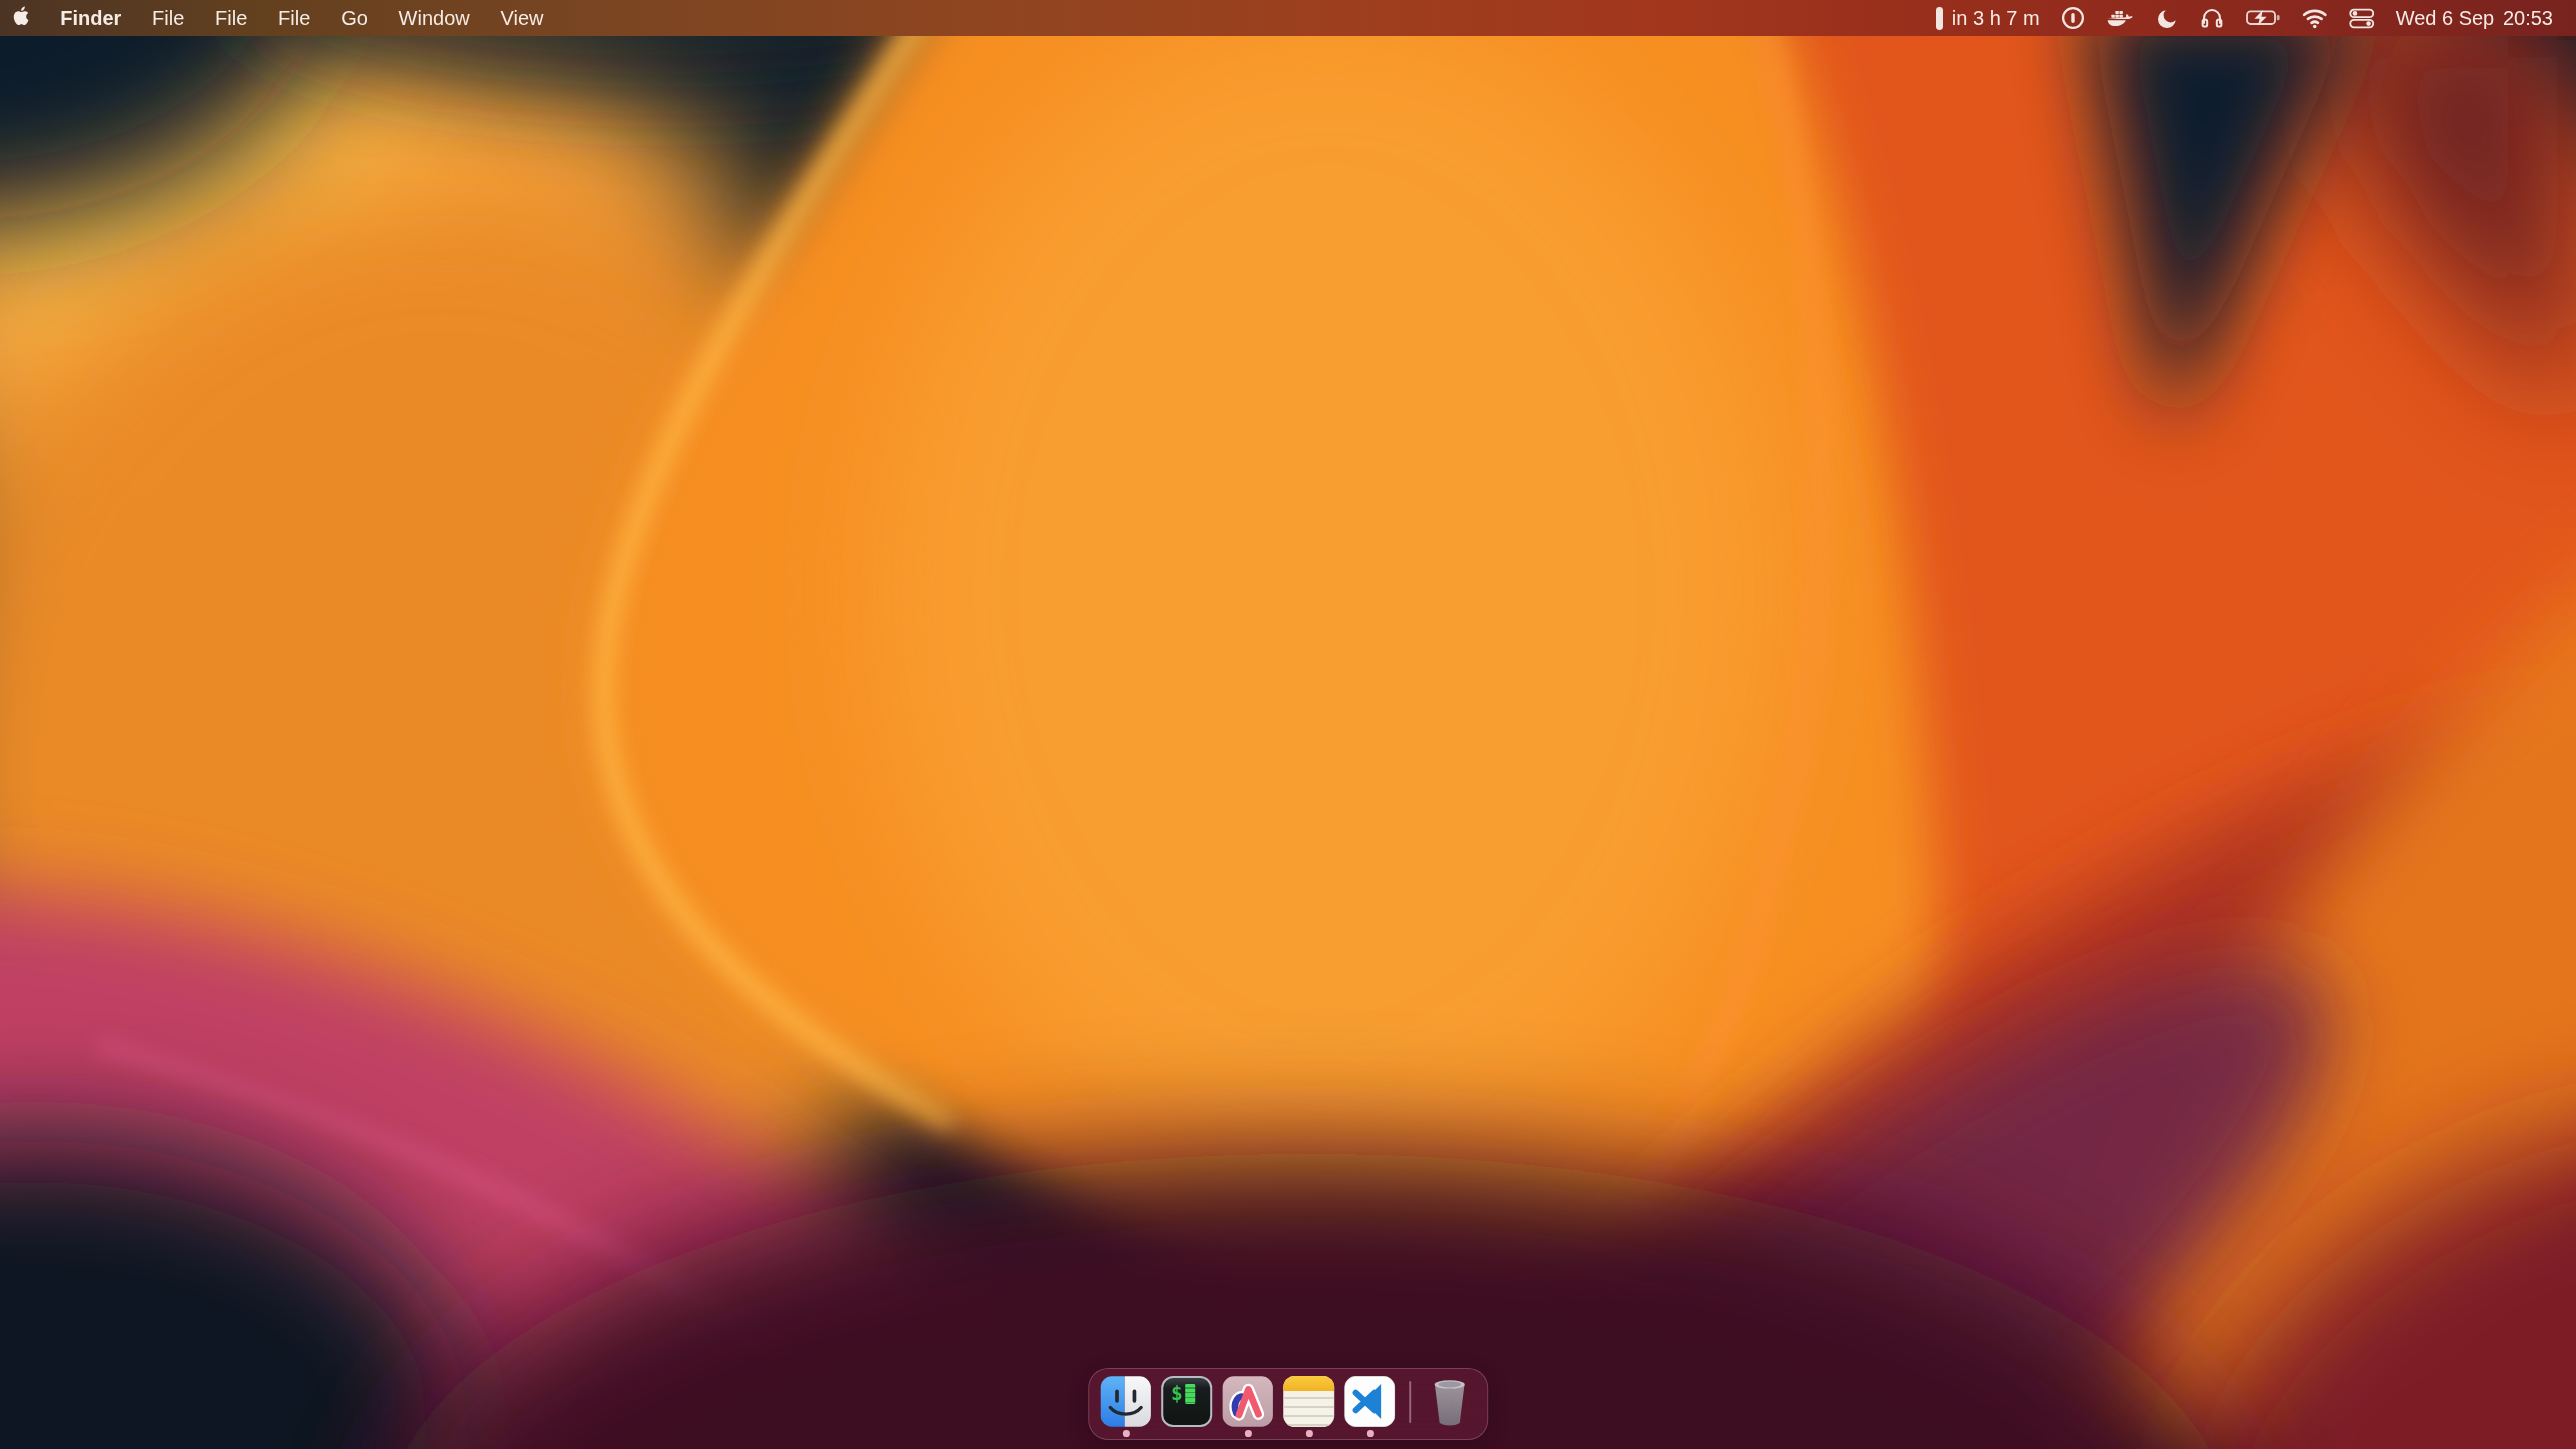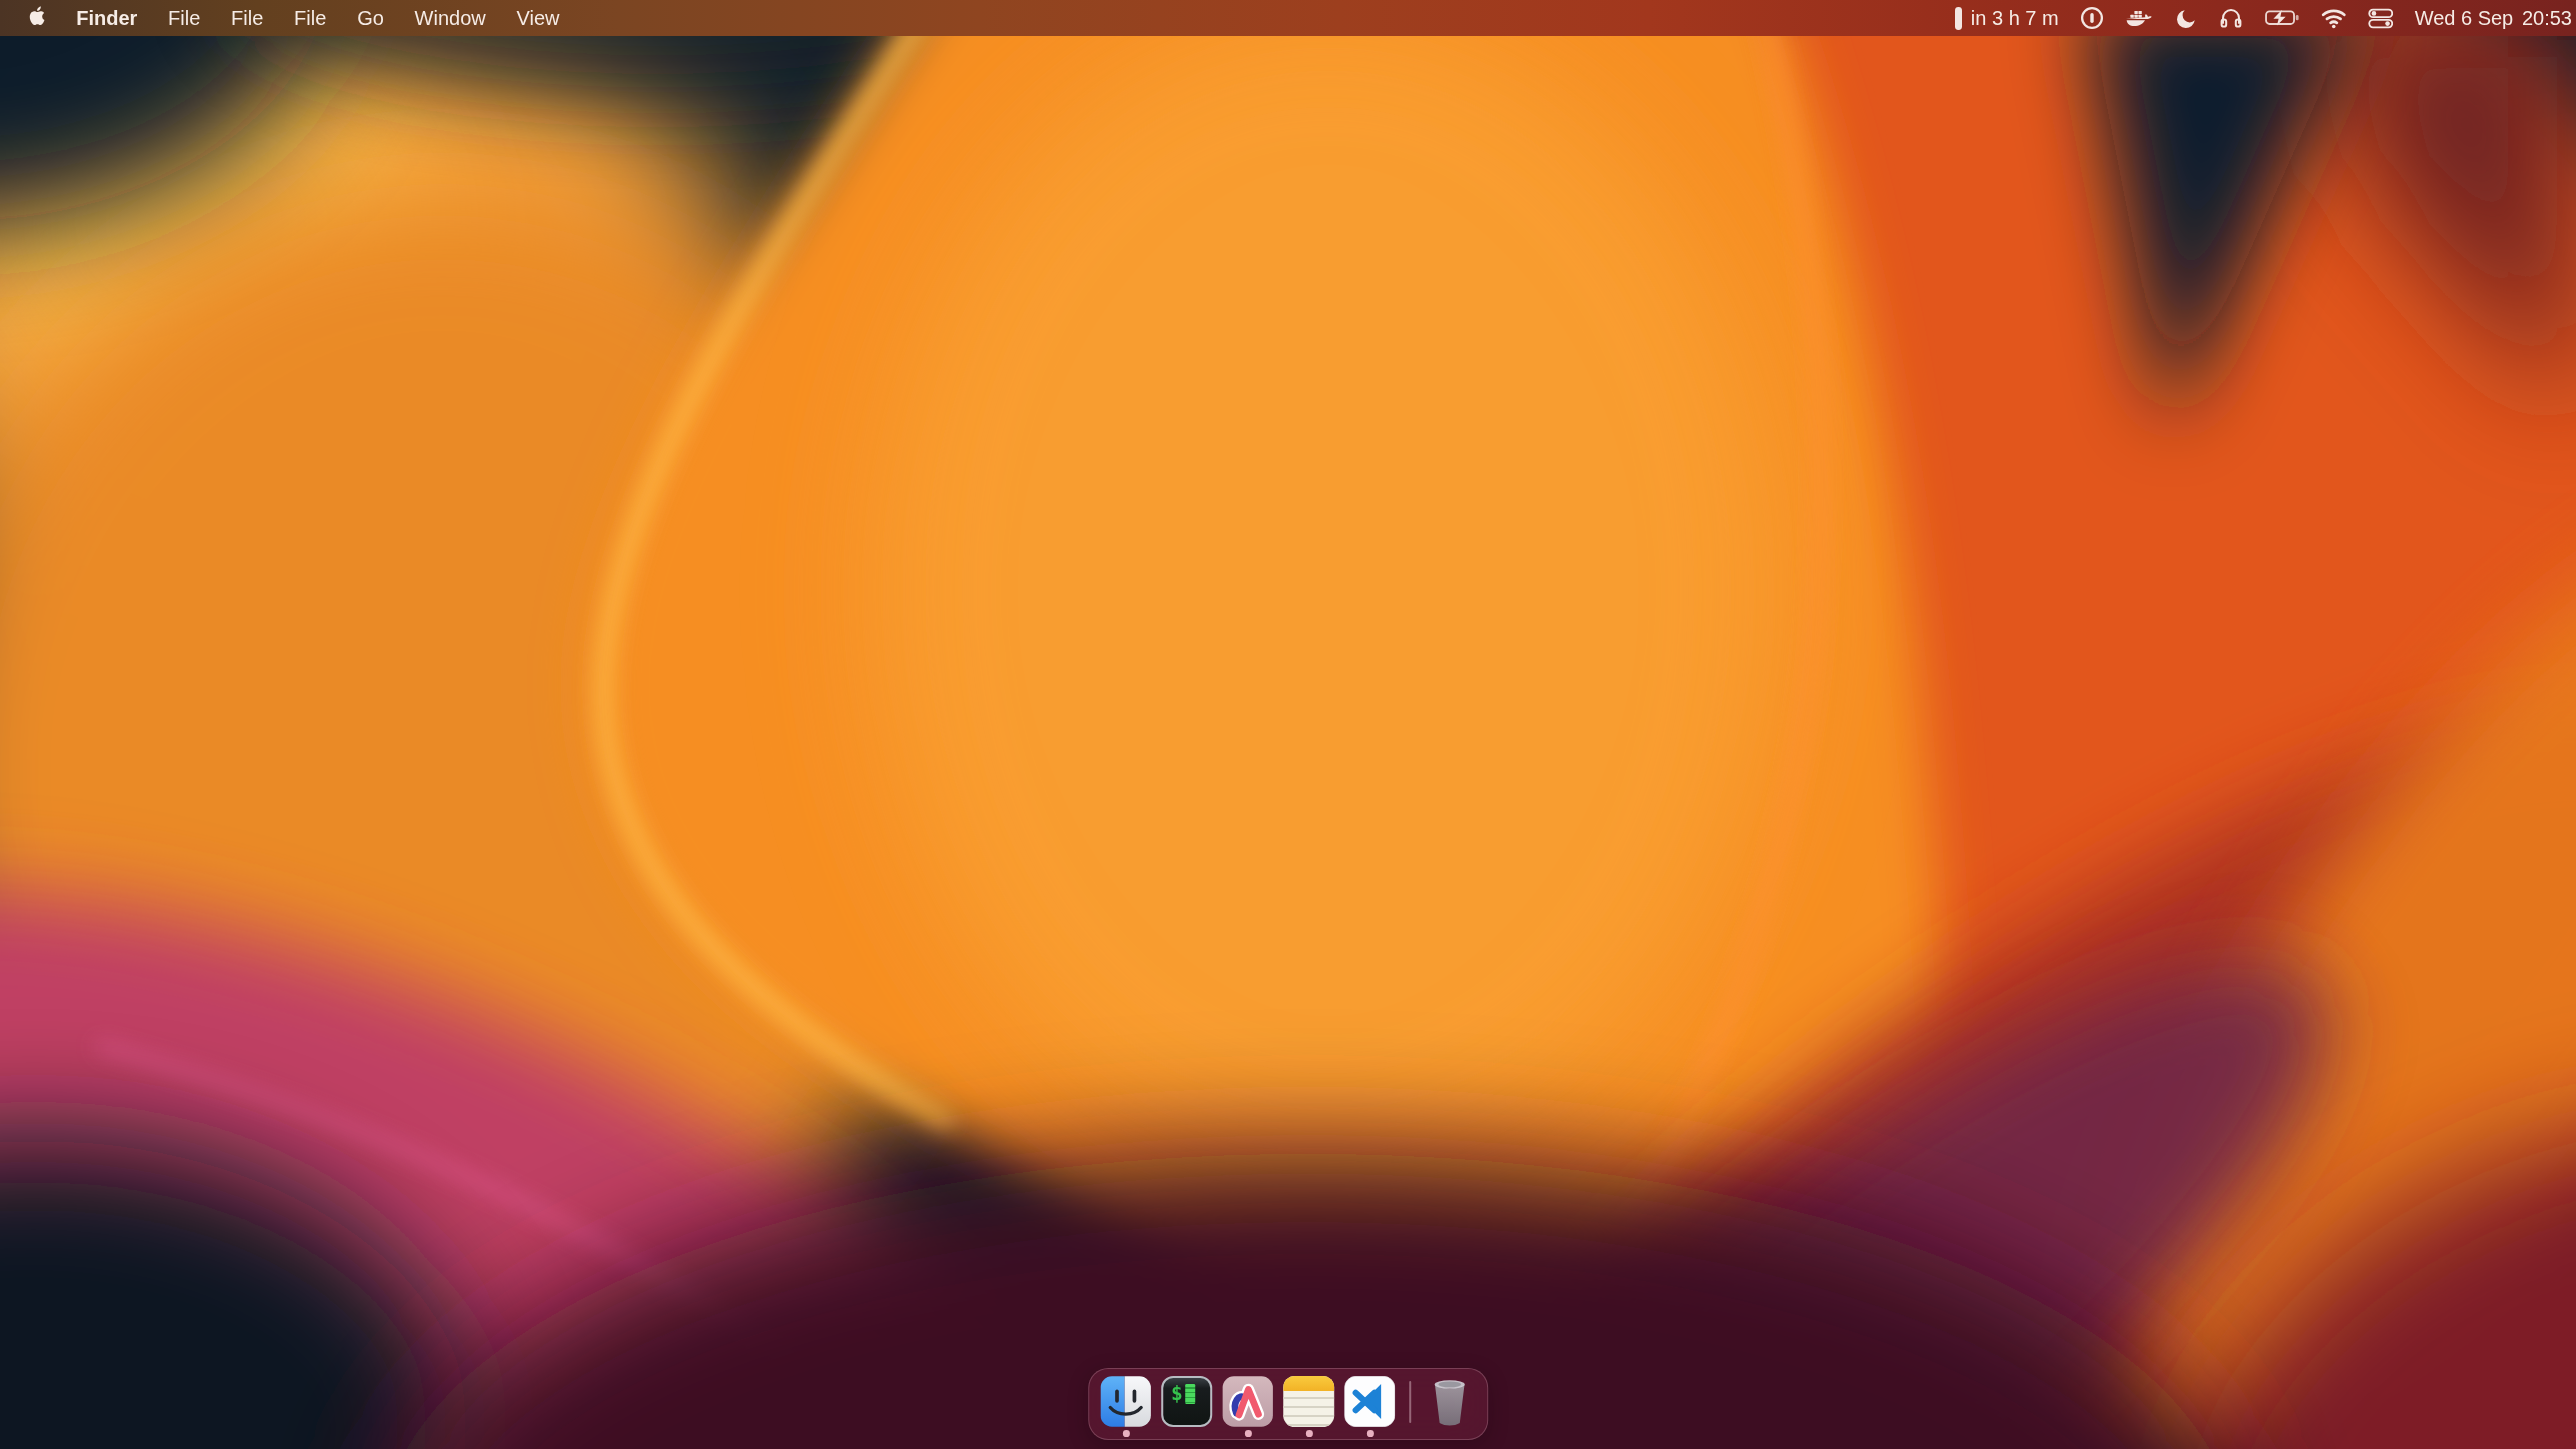--- a/index.html
+++ b/index.html
@@ -12,26 +12,26 @@
   #wallpaper{position:absolute;inset:0;z-index:0}
   
   #menubar{
     position:absolute;top:0;left:0;right:0;height:36px;z-index:10;
     display:flex;align-items:center;justify-content:space-between;
     background:linear-gradient(90deg,
       #4c3424 0%,#63401f 10%,#7b4522 24%,#8f4520 38%,#9d3f1e 52%,
       #a2371d 64%,#972e1c 76%,#8a281d 88%,#78231f 100%);
     color:#f6ece6;font-size:20px;
   }
-  .mb-left{display:flex;align-items:flex-start;height:100%;padding-left:16px}
+  .mb-left{display:flex;align-items:flex-start;height:100%;}
   .mb-item{padding:0 15.4px;height:100%;display:flex;align-items:center;white-space:nowrap}
   .mb-app{font-weight:700}
   .apple{padding:0 13.4px;display:flex;align-items:center}
   .apple svg{width:18px;height:22px;fill:#f6ece6}
-  .mb-right{display:flex;align-items:flex-end;height:100%;padding-right:0}
+  .mb-right{display:flex;align-items:flex-end;height:100%;padding-right:19px}
   .status-item{padding:0 10.7px;height:100%;display:flex;align-items:center;gap:8.7px}
   .status-item svg{display:block}
   .timer-pill{width:6.7px;height:23px;border-radius:3.4px;background:#f3e6e2}
   .timer-text{white-space:nowrap}
   .clock{display:flex;padding:0 4px 0 10.7px;white-space:nowrap}
   
   #dock-wrap{position:absolute;left:50%;bottom:9.4px;transform:translateX(-50%);z-index:10}
   #dock{
     display:flex;align-items:center;gap:10px;padding:7.4px 11.4px 11.4px 11.4px;
     background:rgba(122,40,66,.38);

